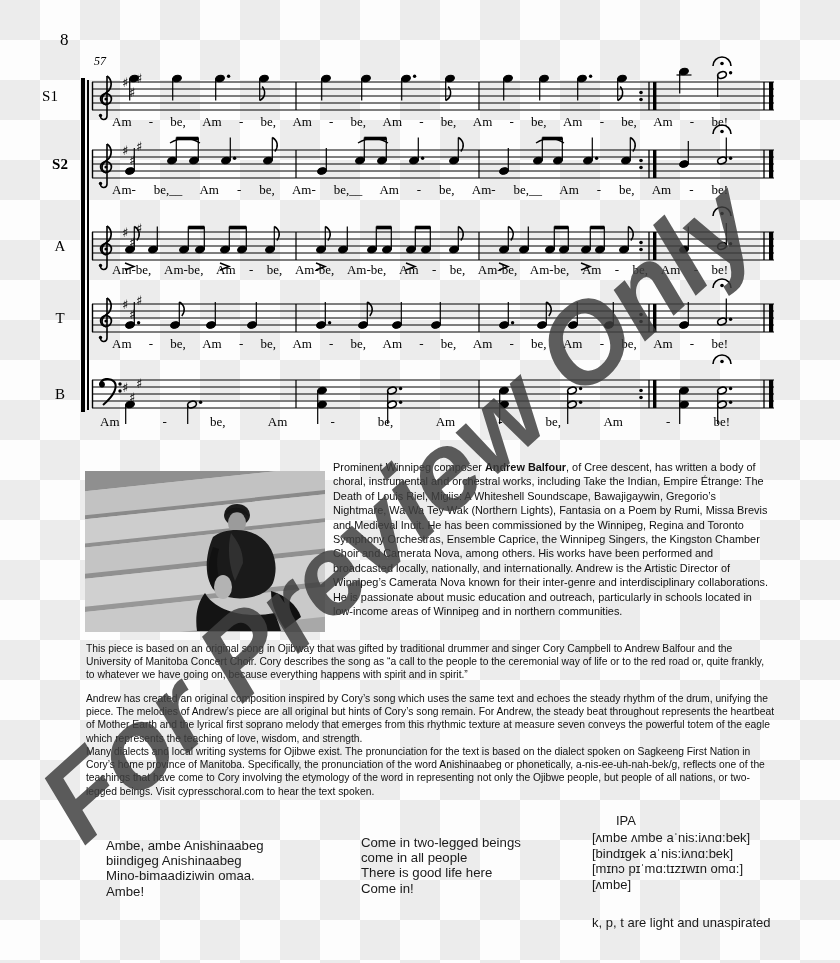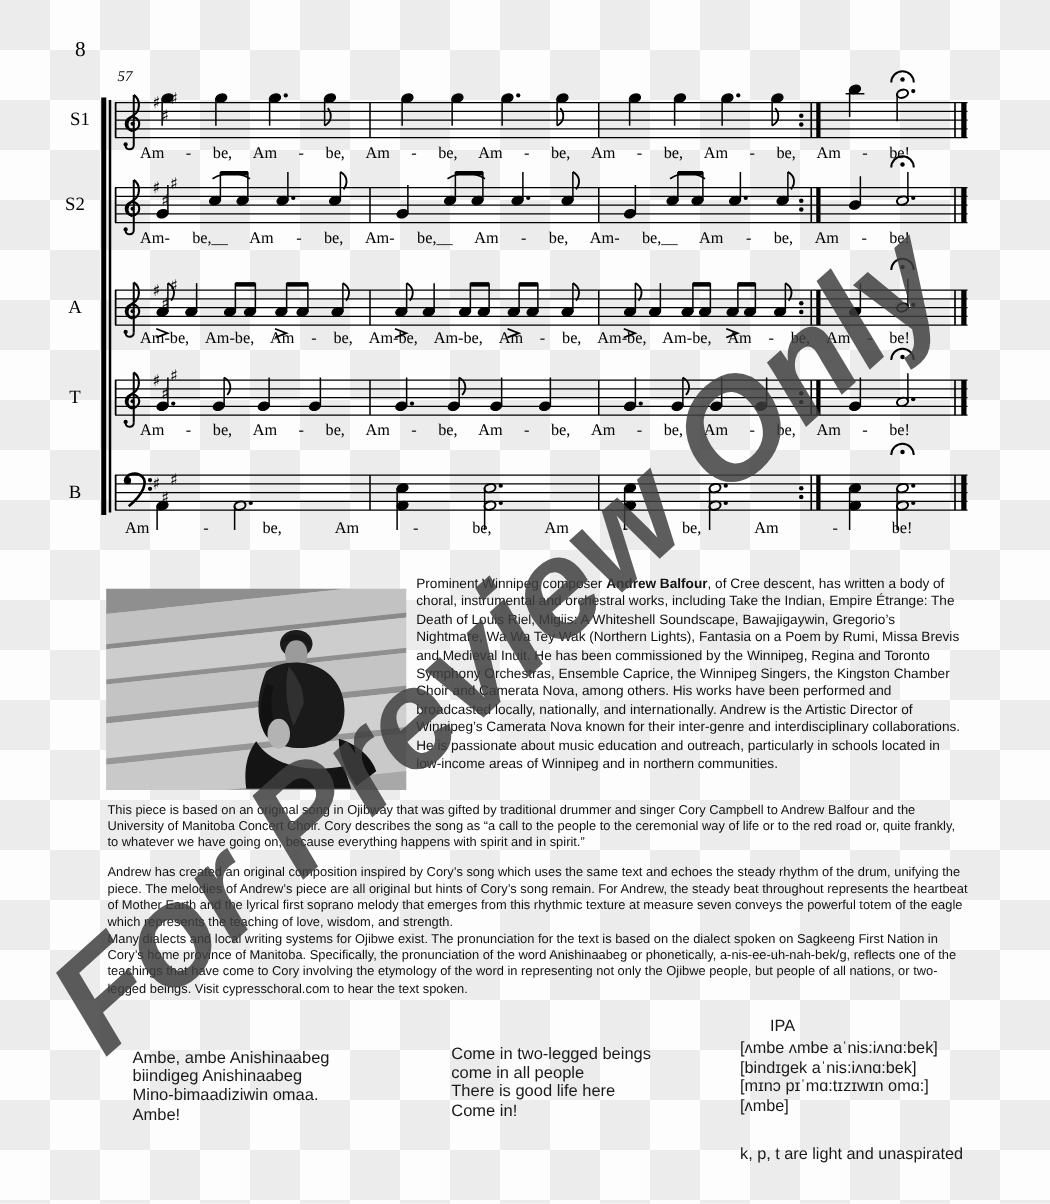--- a/index.html
+++ b/index.html
@@ -30,22 +30,22 @@
 <body>
 
 <div id="canvas">
 
   <div class="abs pageno" style="left:60px;top:30px;">8</div>
   <div class="abs measureno" style="left:94px;top:54px;">57</div>
 
   <div class="abs bracket" style="left:81px;top:78px;height:334px;"></div>
   <div class="abs sysline" style="left:87px;top:80px;height:330px;"></div>
 
-  <div class="abs stafflabel" style="left:46px;top:88px;">S1</div>
-  <div class="abs stafflabel" style="left:42px;top:156px;">S2</div>
+  <div class="abs stafflabel" style="left:32px;top:88px;">S1</div>
+  <div class="abs stafflabel" style="left:42px;top:156px;font-weight:bold;">S2</div>
   <div class="abs stafflabel" style="left:42px;top:238px;">A</div>
   <div class="abs stafflabel" style="left:42px;top:310px;">T</div>
   <div class="abs stafflabel" style="left:42px;top:386px;">B</div>
 
   <svg class="abs staff-svg" style="left:88px;top:46px;" width="690" height="80">
       <g transform="translate(4,36)">
         <line x1="0" y1="0" x2="682" y2="0" stroke="#000" stroke-width="1"></line>
         <line x1="0" y1="7" x2="682" y2="7" stroke="#000" stroke-width="1"></line>
         <line x1="0" y1="14" x2="682" y2="14" stroke="#000" stroke-width="1"></line>
         <line x1="0" y1="21" x2="682" y2="21" stroke="#000" stroke-width="1"></line>

